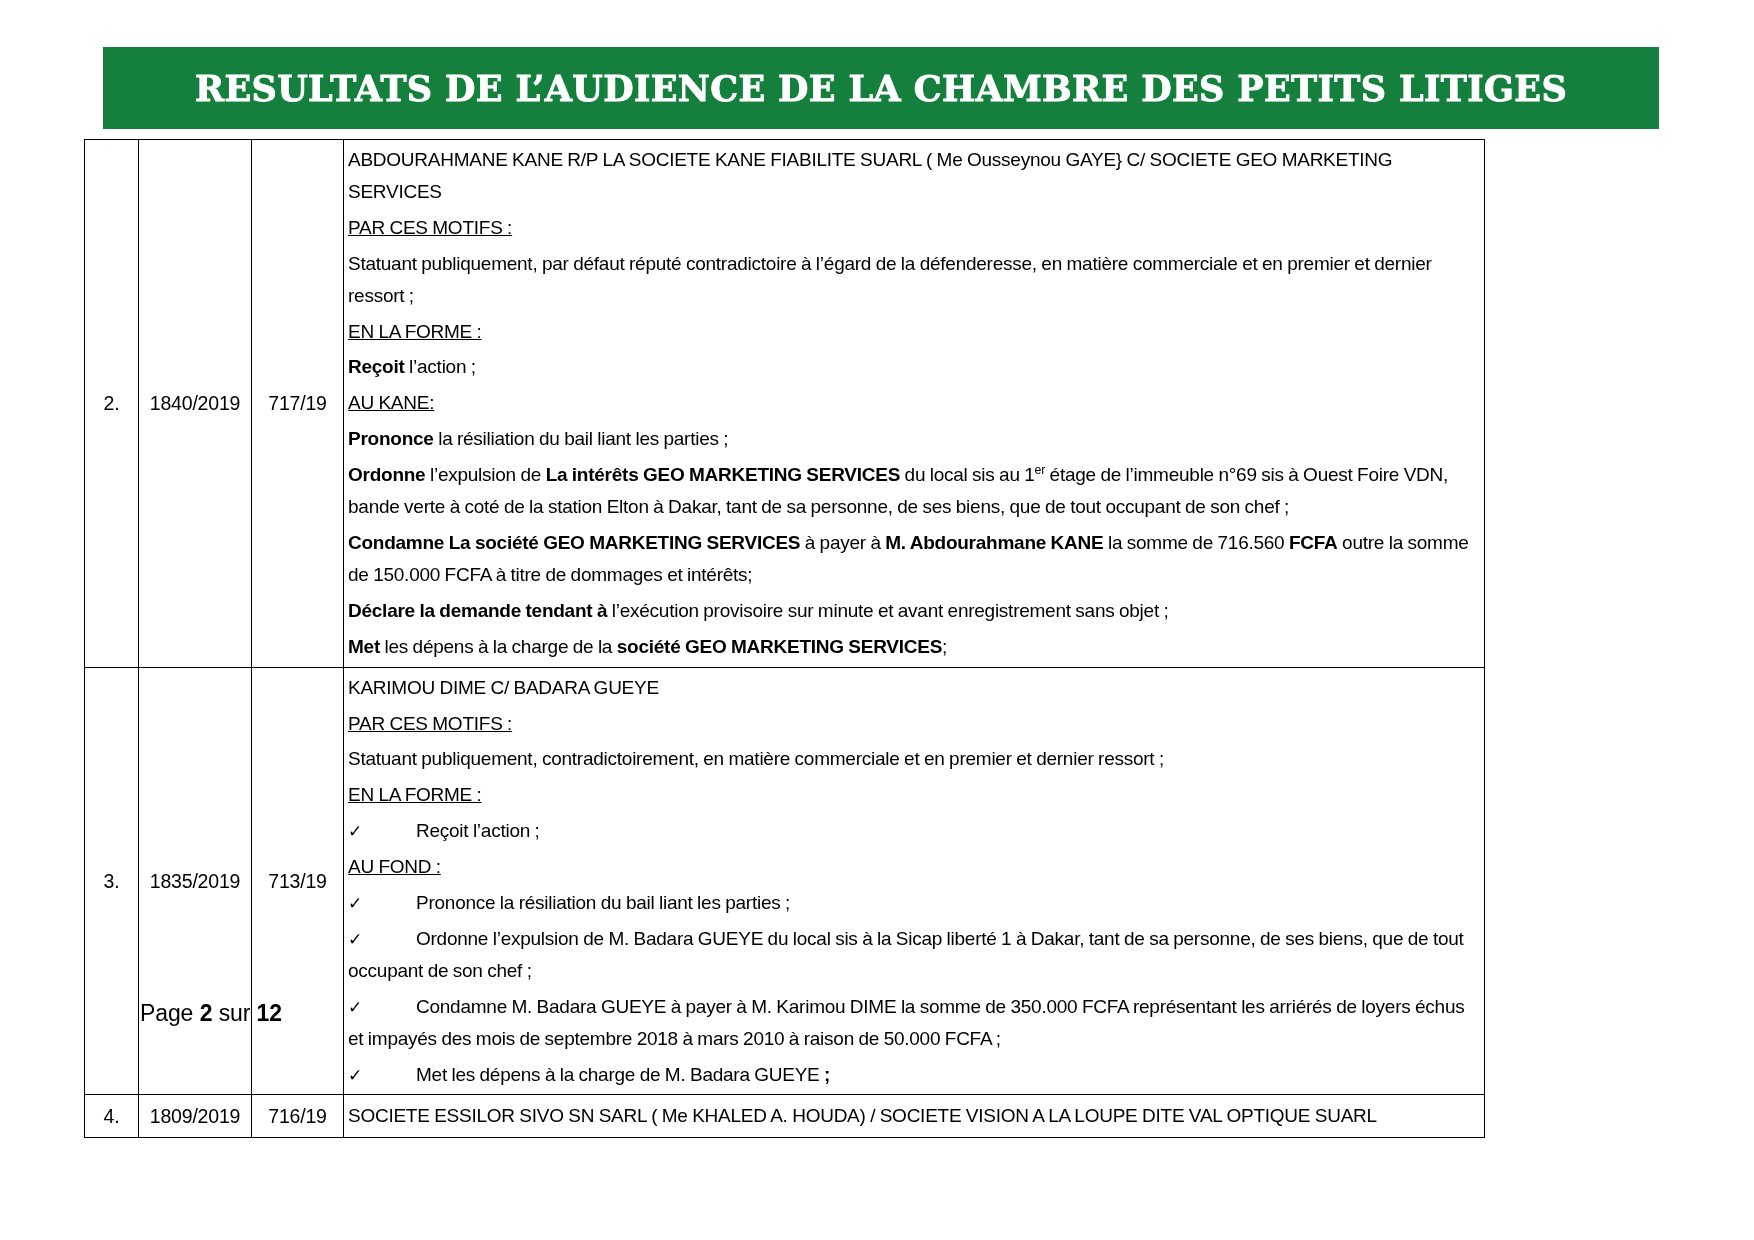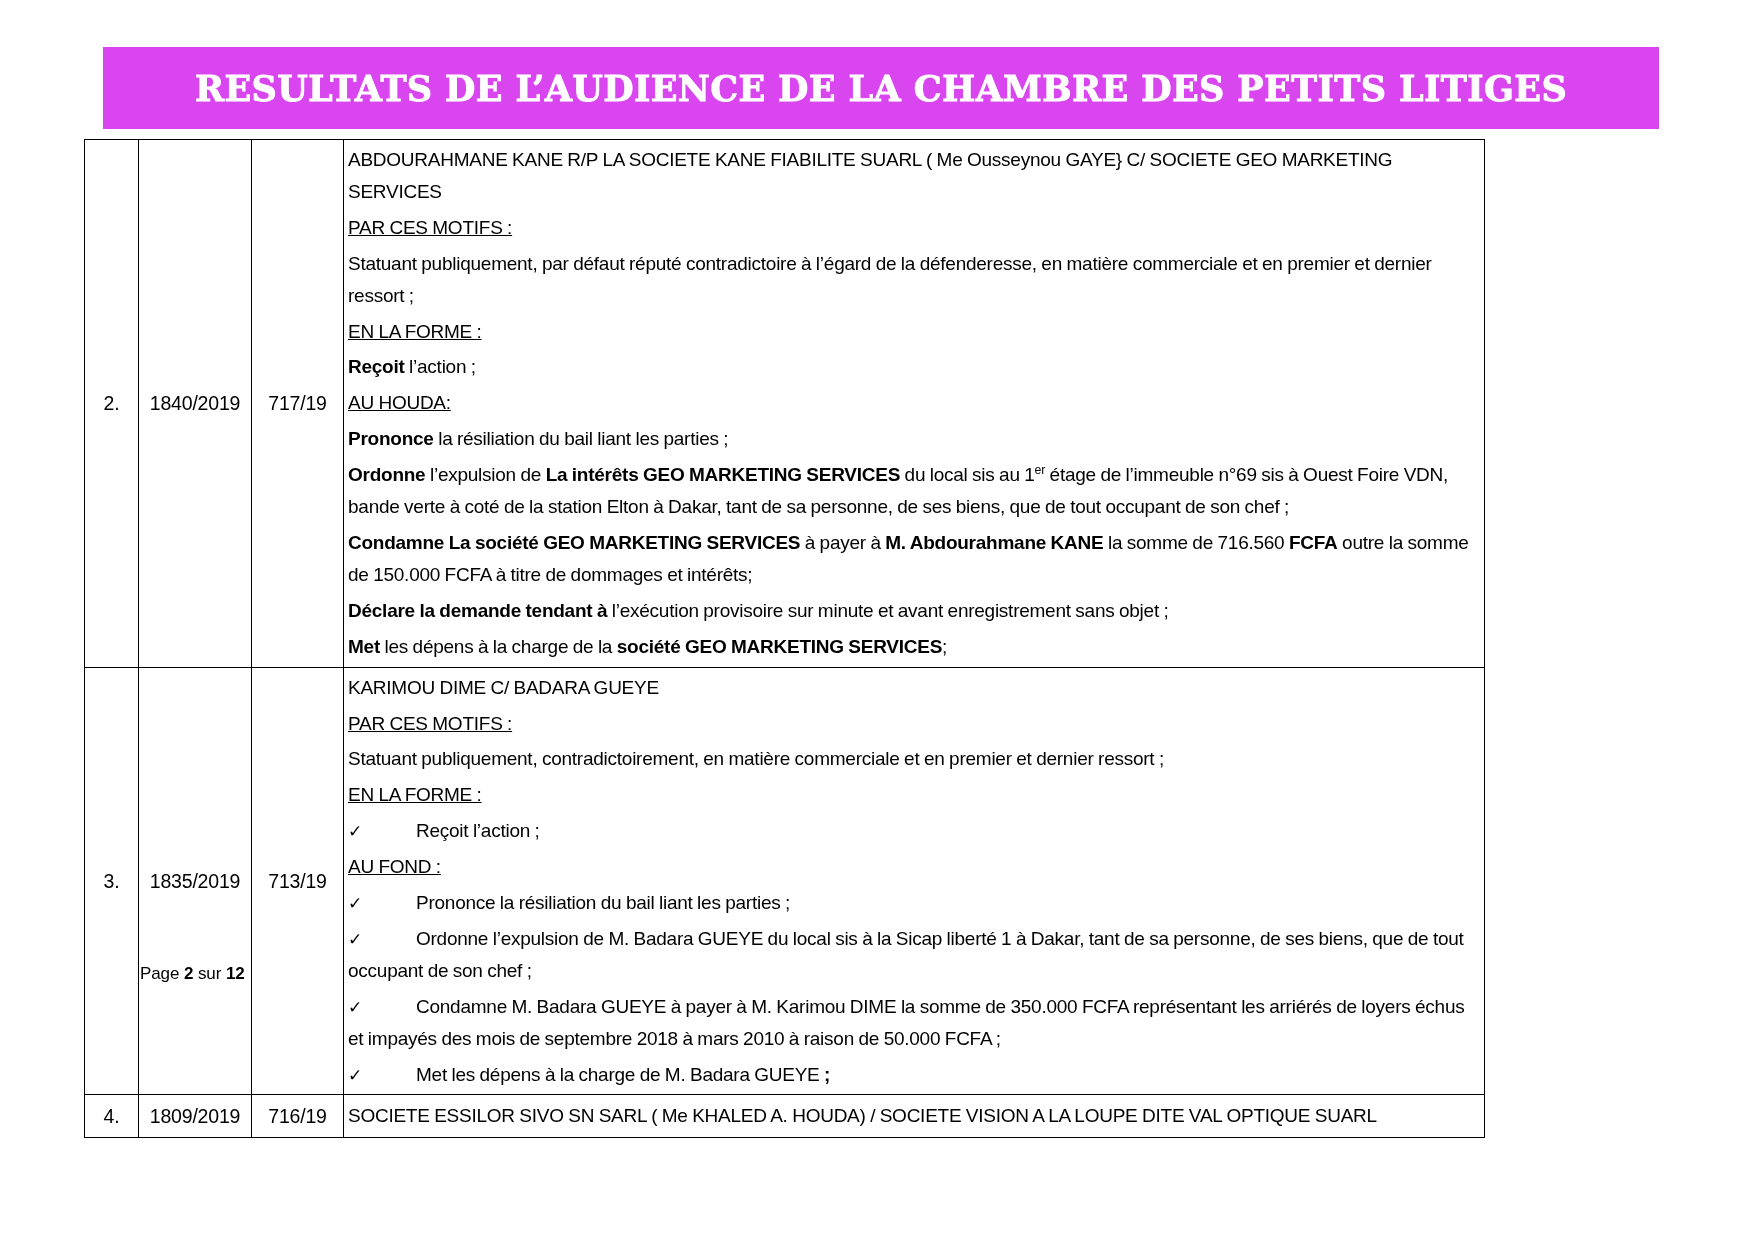--- a/index.html
+++ b/index.html
@@ -21,21 +21,21 @@
     background: #ffffff;
   }
 
   
   .title-banner {
     position: absolute;
     left: 103px;
     top: 47px;
     width: 1556px;
     height: 82px;
-    background: #d946ef;
+    background: #15803d;
     display: flex;
     align-items: center;
     justify-content: center;
   }
   .title-text {
     color: #ffffff;
     font-family: "DejaVu Serif", serif;
     font-weight: bold;
     font-size: 35px;
     letter-spacing: 0.4px;
@@ -102,22 +102,22 @@
     padding-top: 4px;
     padding-bottom: 4px;
     line-height: 1.35;
   }
   .row4 .cell-center { font-size: 19.5px; }
 
   
   .footer {
     position: absolute;
     left: 140px;
-    top: 964px;
-    font-size: 17px;
+    top: 1000px;
+    font-size: 23px;
     font-family: "Liberation Sans", sans-serif;
     letter-spacing: -0.1px;
   }
   .footer .num { font-weight: bold; }
 </style>
 </head>
 <body>
 
 <div class="page">
 
@@ -137,21 +137,21 @@
       <tr>
         <td class="cell-center">2.</td>
         <td class="cell-center">1840/2019</td>
         <td class="cell-center">717/19</td>
         <td class="body-cell">
           <p>ABDOURAHMANE KANE R/P LA SOCIETE KANE FIABILITE SUARL ( Me Ousseynou GAYE} C/  SOCIETE GEO MARKETING SERVICES</p>
           <p><span class="u">PAR CES MOTIFS :</span></p>
           <p>Statuant publiquement, par défaut réputé contradictoire à l’égard de la défenderesse, en matière commerciale et en premier et dernier ressort ;</p>
           <p><span class="u">EN LA FORME :</span></p>
           <p><span class="b">Reçoit</span><span> l’action ;</span></p>
-          <p><span class="u">AU HOUDA:</span></p>
+          <p><span class="u">AU KANE:</span></p>
           <p><span class="b">Prononce</span><span> la résiliation du bail liant les parties ;</span></p>
           <p><span class="b">Ordonne</span><span> l’expulsion de </span><span class="b">La intérêts GEO MARKETING SERVICES</span><span> du local sis au 1</span><sup>er</sup><span> étage de l’immeuble n°69 sis à Ouest Foire VDN, bande verte à coté de la station Elton à Dakar, tant de sa personne, de ses biens, que de tout occupant de son chef ;</span></p>
           <p><span class="b">Condamne La société GEO MARKETING SERVICES</span><span> à payer à </span><span class="b">M. Abdourahmane KANE</span><span> la somme de 716.560 </span><span class="b">FCFA</span><span> outre la somme de 150.000 FCFA à titre de dommages et intérêts;</span></p>
           <p><span class="b">Déclare la demande tendant à</span><span> l’exécution provisoire sur minute et avant enregistrement sans objet ;</span></p>
           <p><span class="b">Met</span><span> les dépens à la charge de la </span><span class="b">société GEO MARKETING SERVICES</span><span>;</span></p>
         </td>
       </tr>
 
       <tr>
         <td class="cell-center">3.</td>

